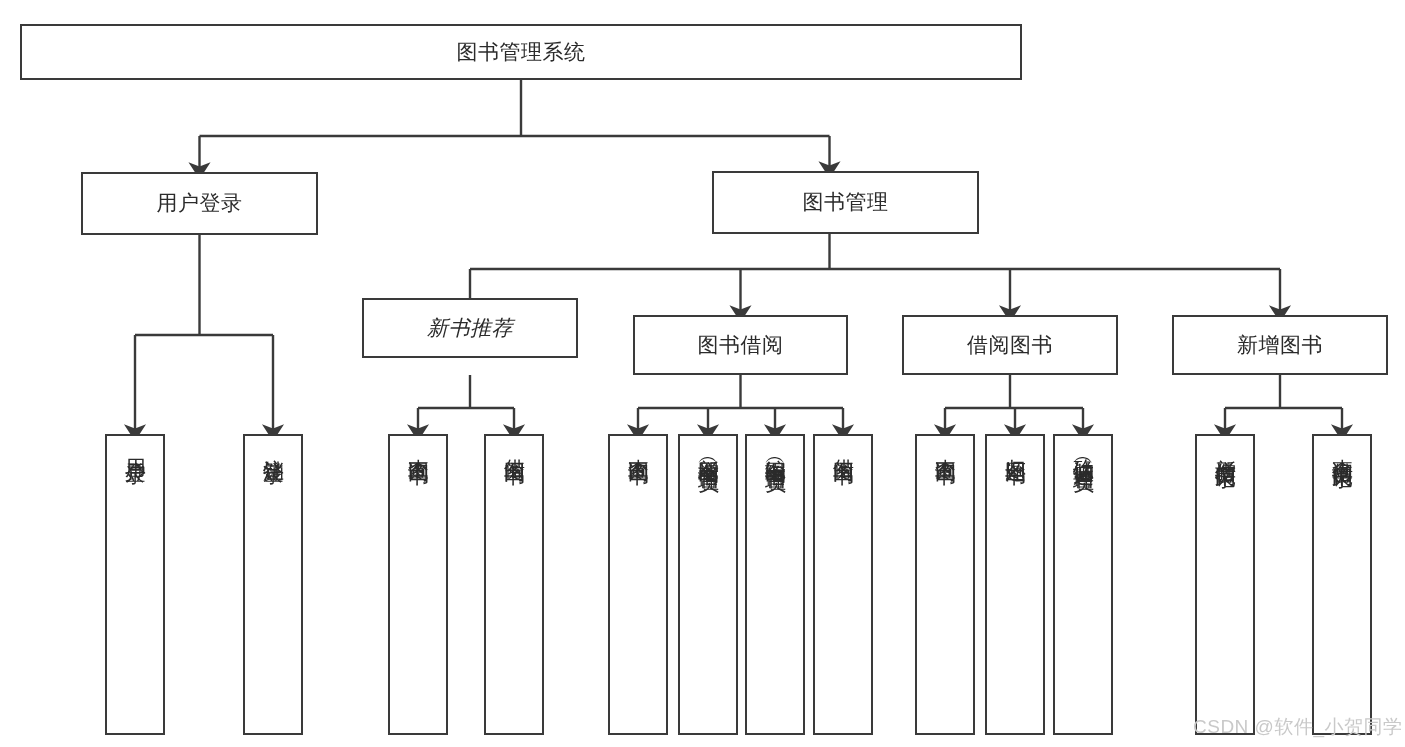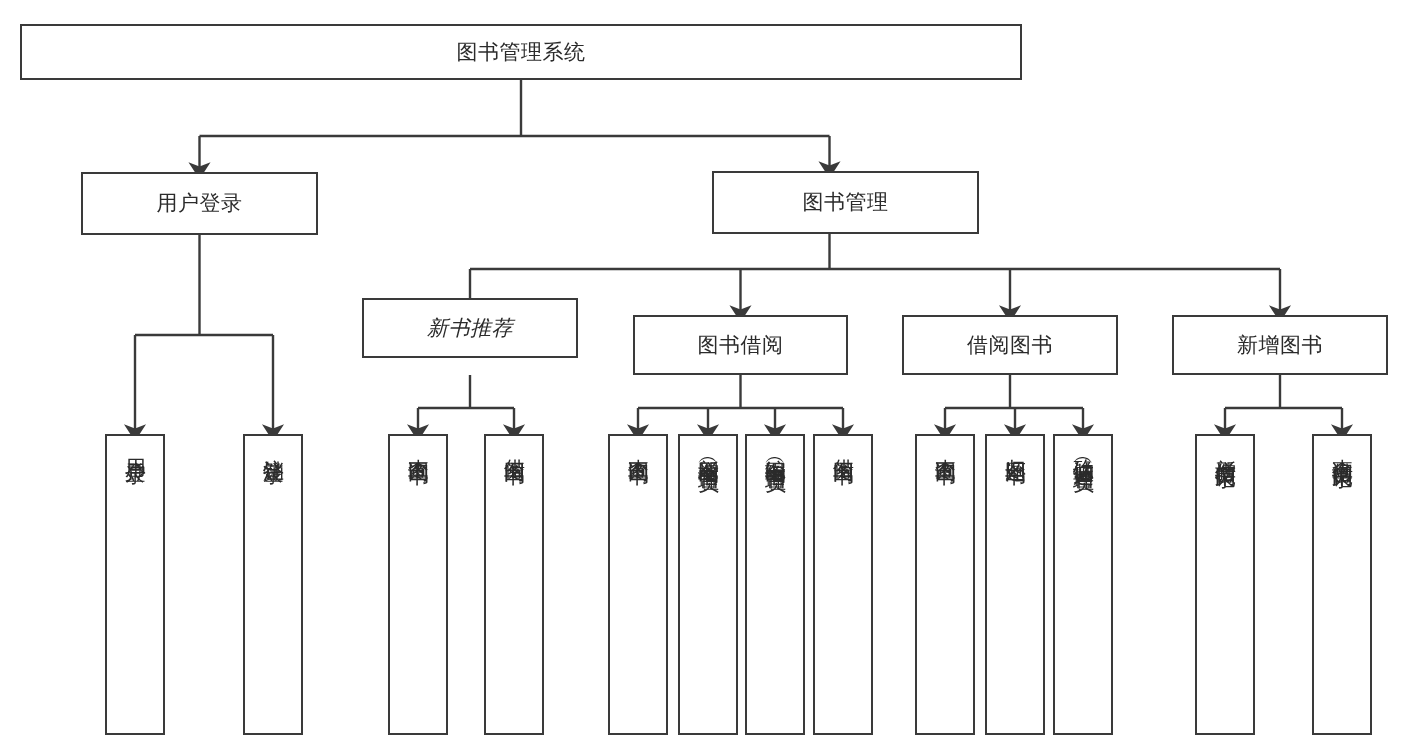--- a/index.html
+++ b/index.html
@@ -168,13 +168,14 @@
         <span class="label">确认归还（管理员）</span>
       </div>
       <div class="node vert" style="left: 1195px; top: 434px; width: 60px; height: 301px;">
         <span class="label">新增借阅记录</span>
       </div>
       <div class="node vert" style="left: 1312px; top: 434px; width: 60px; height: 301px;">
         <span class="label">查询借阅记录</span>
       </div>
     </div>
 
+  <div class="watermark" style="left: 1193px; top: 714px;">CSDN @软件_小贺同学</div>
 </div>
 
 </body></html>

